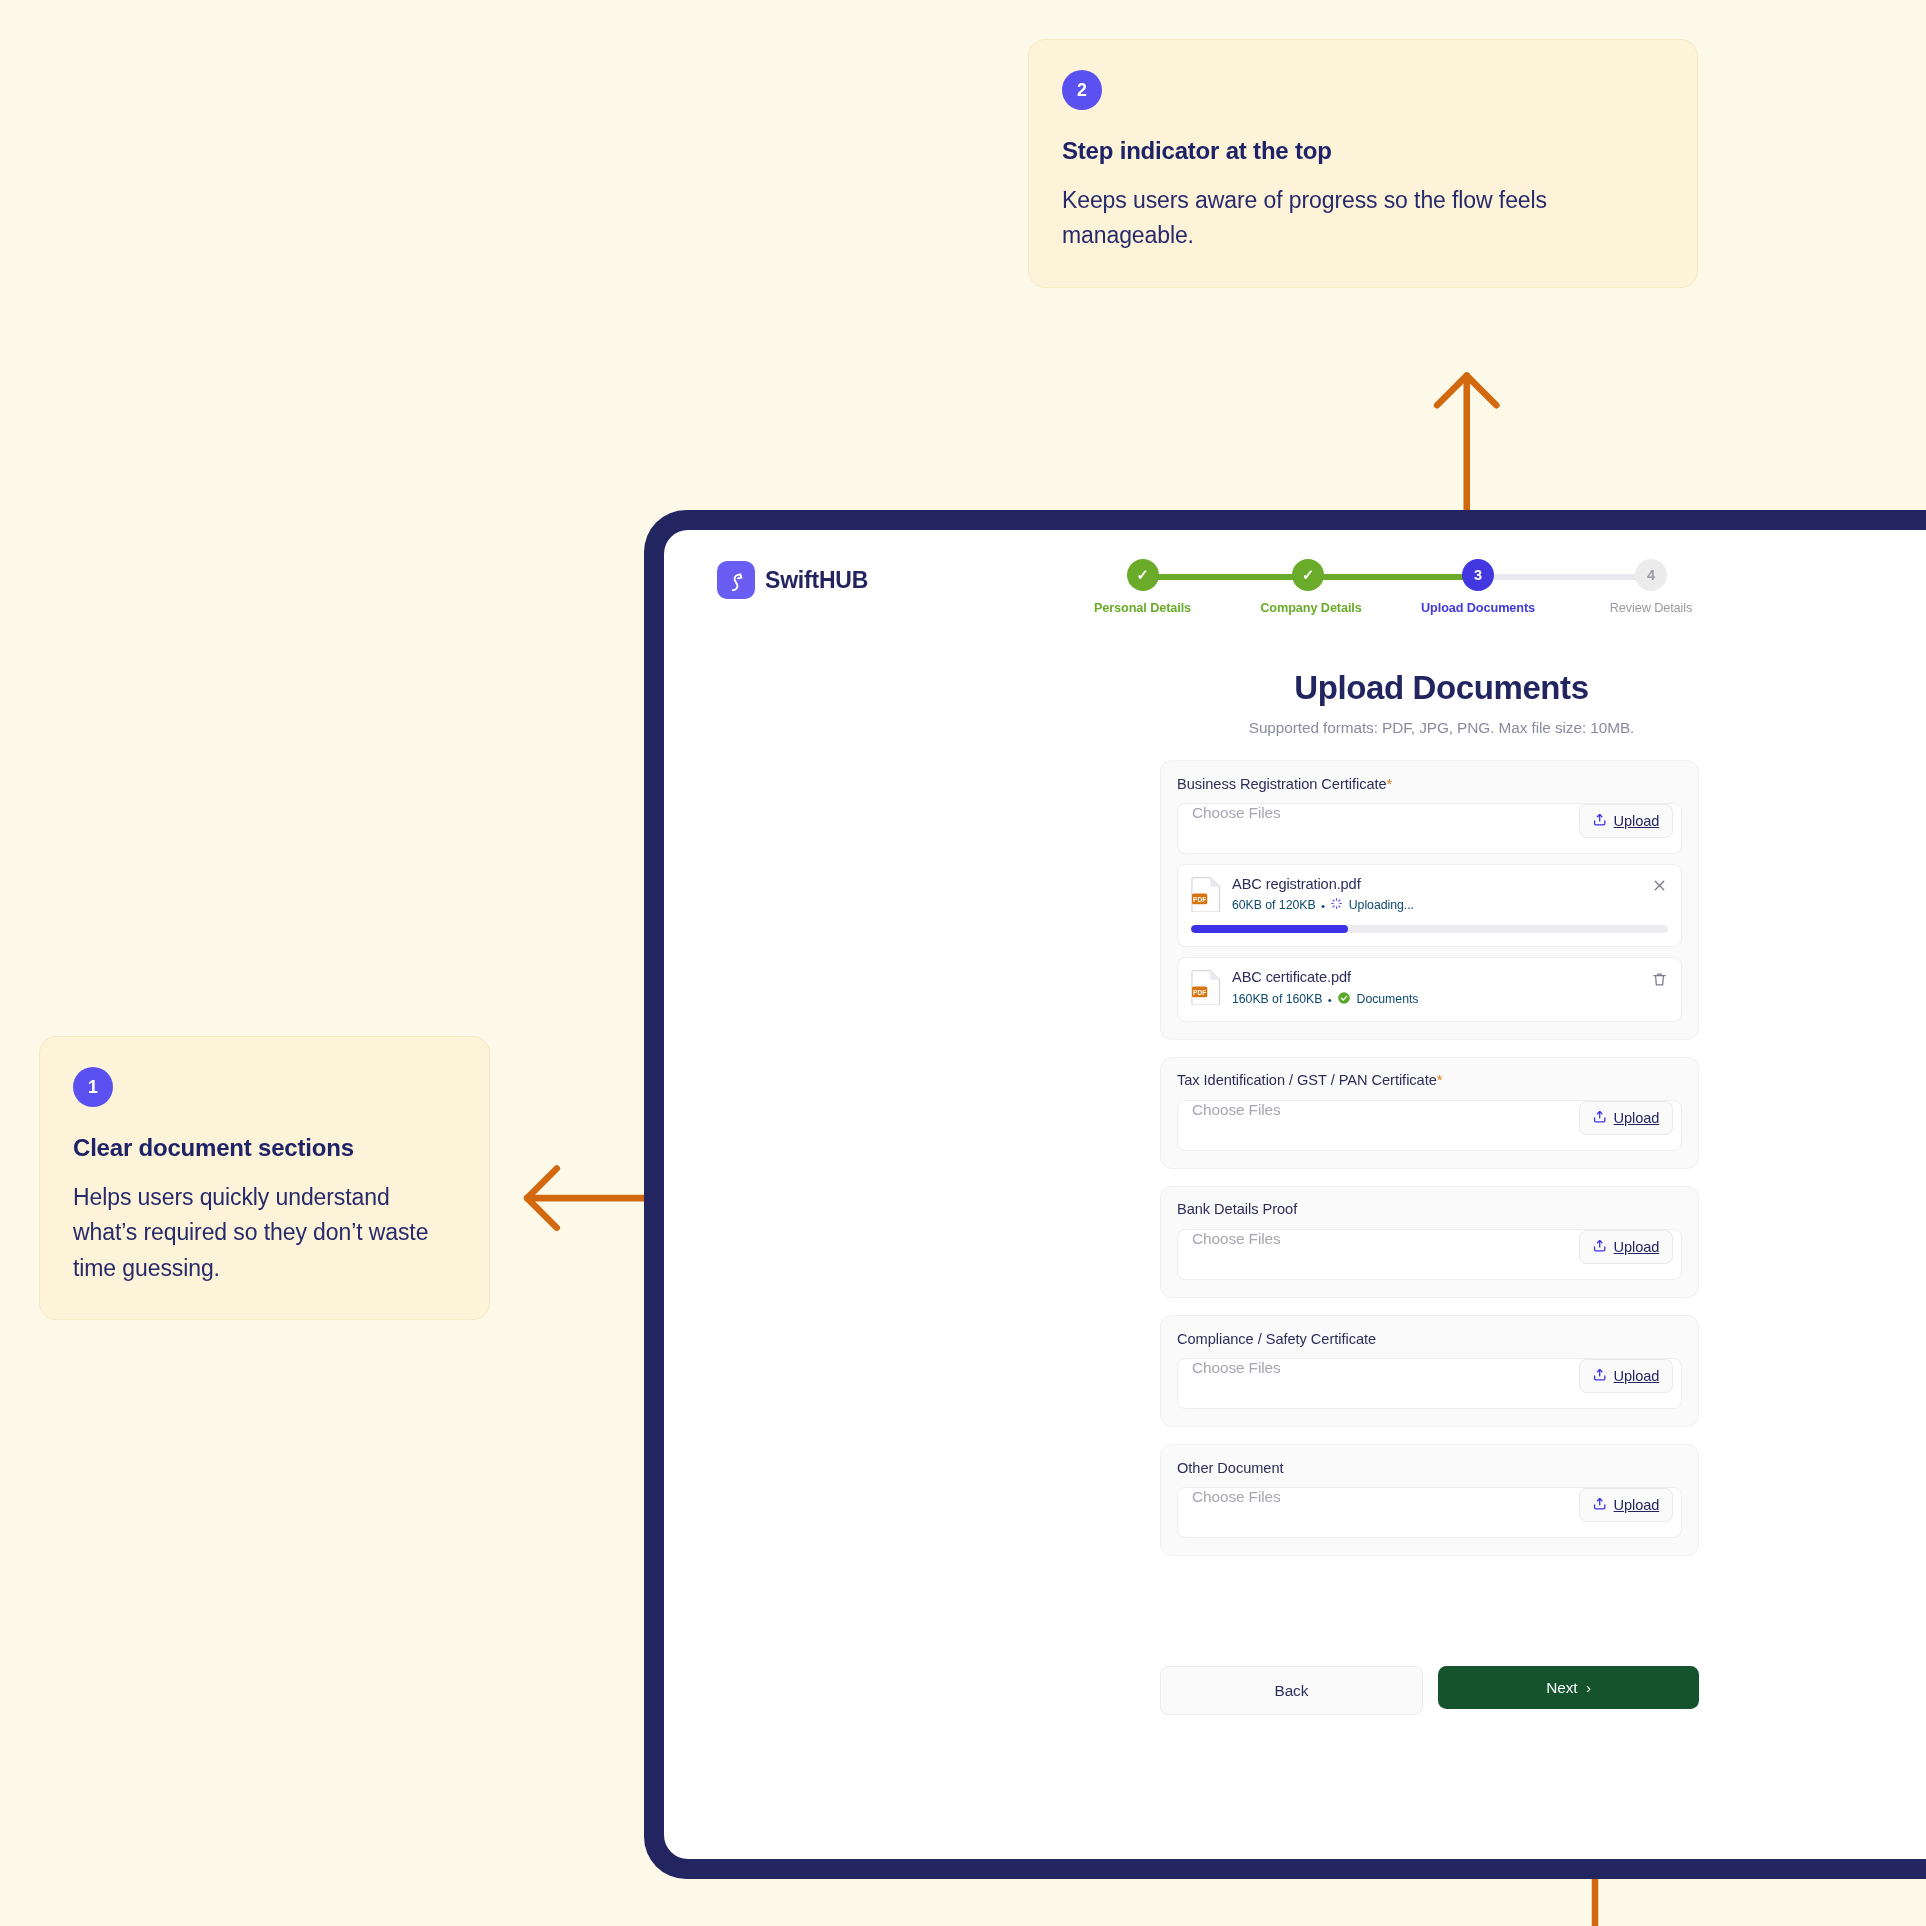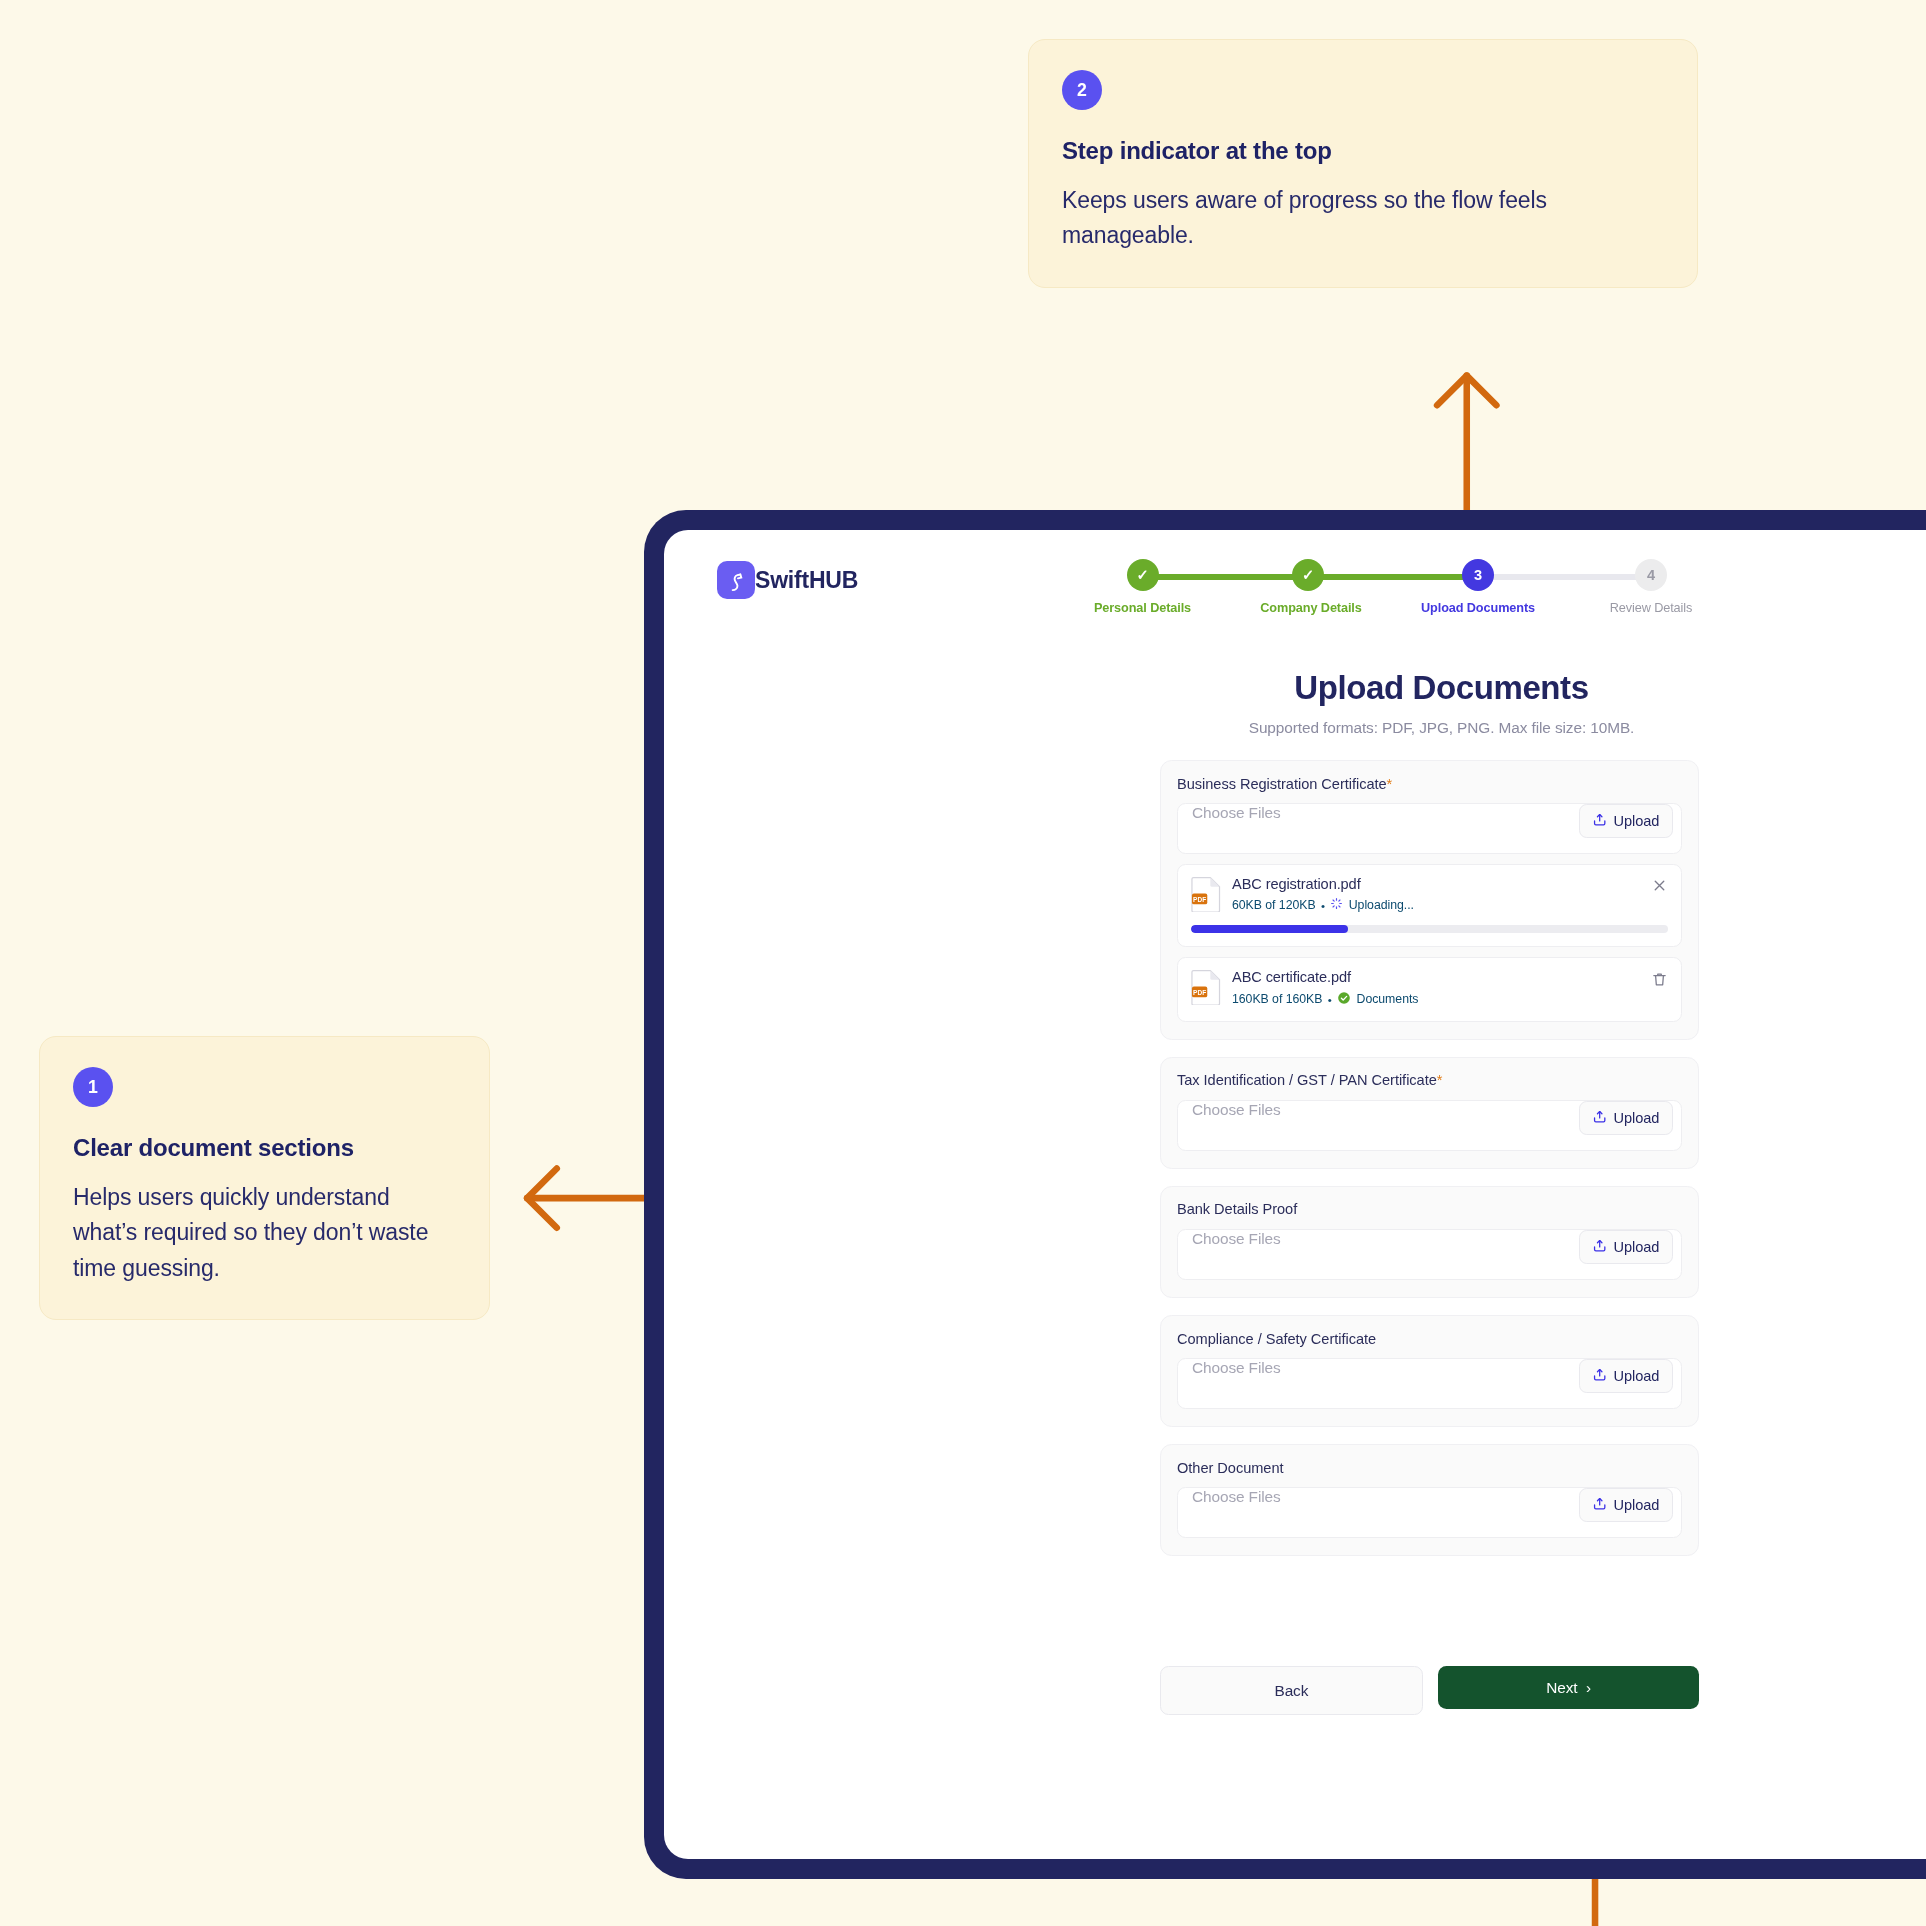--- a/index.html
+++ b/index.html
@@ -56,21 +56,21 @@
     background: #ffffff;
     border-radius: 24px;
     overflow: hidden;
     position: relative;
   }
 
   
   #app-header {
     position: absolute; left: 0; right: 0; top: 0; height: 104px;
   }
-  #brand { position: absolute; left: 53px; top: 31px; display: flex; align-items: center; }
+  #brand { position: absolute; left: 53px; top: 31px; display: flex; align-items: center; gap: 10px; }
   #brand-mark {
     width: 38px; height: 38px; border-radius: 10px; background: #6a5df2;
     display: flex; align-items: center; justify-content: center;
   }
   #brand-name { color: #222560; font-size: 23px; font-weight: bold; letter-spacing: -0.2px; }
 
   
   #stepper { position: absolute; left: 1071px; top: 28.5px; width: 624px; height: 69px; transform: translateX(-616px); }
   #stepper-inner { position: relative; width: 616px; height: 69px; }
   .step-track {
@@ -109,21 +109,21 @@
   .req-star { color: #e07b16; }
   .choose-row {
     background: #ffffff; border: 1.2px solid #eeeef1; border-radius: 8.5px;
     height: 51px; display: flex; align-items: flex-start; justify-content: space-between;
     padding: 0 8.5px 0 14px;
   }
   .choose-placeholder { color: #a6a6b4; font-size: 15.4px; letter-spacing: -0.1px; }
   .upload-btn {
     background: #fafafa; border: 1.2px solid #e9e9ee; border-radius: 7.7px;
     height: 34px; padding: 0 12.3px; display: flex; align-items: center; gap: 6.2px;
-    color: #222560; font-size: 14.6px; letter-spacing: -0.1px;
+    color: #222560; font-size: 14.6px; letter-spacing: -0.1px; text-decoration: underline;
   }
 
   .file-row {
     background: #ffffff; border: 1.2px solid #eeeef1; border-radius: 8.5px;
     padding: 10.8px 13px 13px 13px; margin-top: 10px; position: relative;
   }
   .file-top { display: flex; align-items: flex-start; gap: 10px; }
   .file-meta { flex: 1; }
   .file-name { color: #2b2d5a; font-size: 14.6px; margin-bottom: 5.4px; letter-spacing: -0.1px; }
   .file-sub  { color: #0c4a6e; font-size: 12.3px; display: flex; align-items: center; gap: 5.4px; letter-spacing: -0.04px; }

